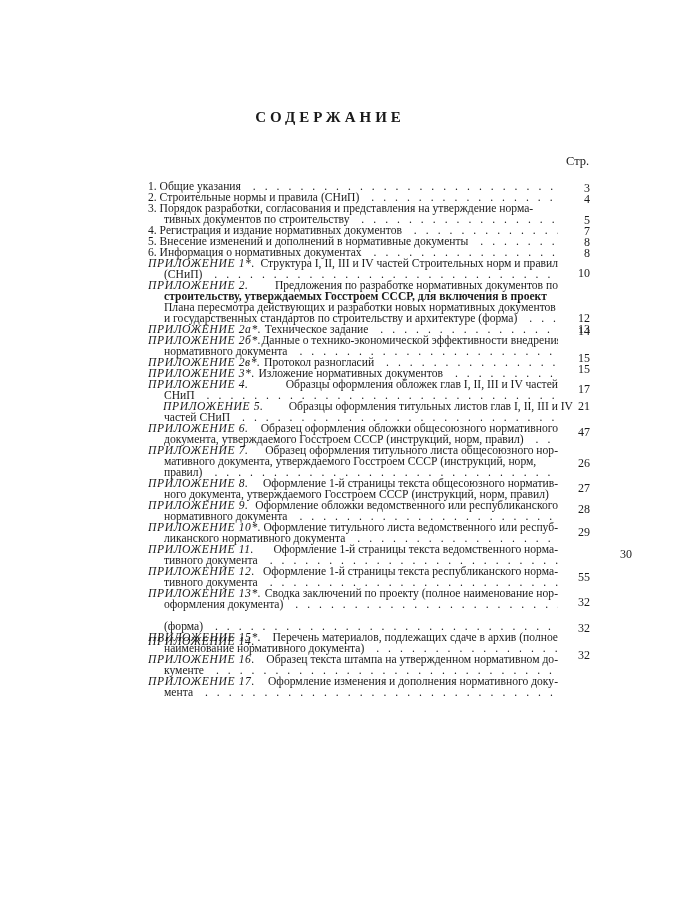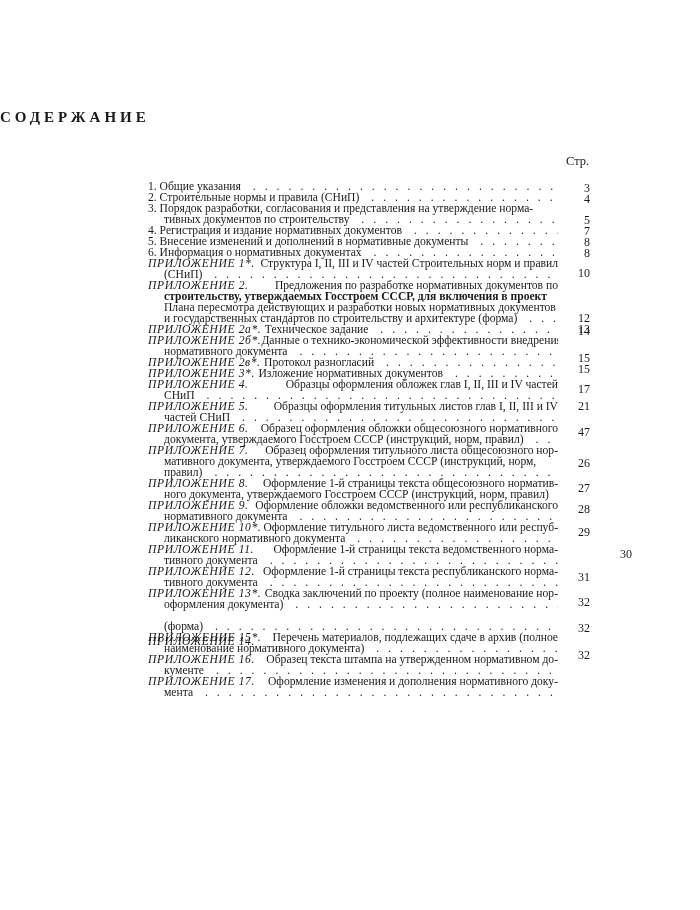--- a/index.html
+++ b/index.html
@@ -1,19 +1,19 @@
 <!DOCTYPE html>
 <html><head>
 <meta charset="utf-8">
 <style>
   html, body { margin: 0; padding: 0; background: #ffffff; }
   body { width: 700px; height: 910px; position: relative; overflow: hidden;
          font-family: "Liberation Serif", "DejaVu Serif", serif; color: #1a1a1a; }
   .page { position: absolute; left: 0; top: 0; width: 700px; height: 910px; }
-  .title { position: absolute; left: 0; width: 660px; top: 109px; text-align: left;
+  .title { position: absolute; left: 0; width: 660px; top: 109px; text-align: center;
            font-size: 15px; font-weight: bold; letter-spacing: 4px; }
   .str-label { position: absolute; left: 566px; top: 154px; font-size: 12.5px; }
   .line { position: absolute; left: 148px; width: 410px; font-size: 11.6px; line-height: 12px;
           white-space: nowrap; overflow: hidden; }
   .line.indent { left: 164px; width: 394px; }
   .pri { font-style: italic; letter-spacing: 0.6px; }
   .dots { letter-spacing: 9px; color: #222; }
   .just { display: flex; justify-content: space-between; }
   .pg { position: absolute; left: 572px; width: 18px; text-align: right; font-size: 12px; }
 </style>
@@ -95,21 +95,21 @@
       </div>
       <div>
         <div class="line just" style="top: 379px;">
           <span class="pri">ПРИЛОЖЕНИЕ 4. </span>
           <span>Образцы оформления обложек глав I, II, III и IV частей</span>
         </div>
         <div class="line indent" style="top: 390px;"><span>СНиП</span><span class="dots"> ............................................................</span></div>
         <div class="pg" style="top: 382px;">17</div>
       </div>
       <div>
-        <div class="line just" style="top: 401px;">
+        <div class="line just" style="top: 401px; margin-left: 15px;">
           <span class="pri">ПРИЛОЖЕНИЕ 5. </span>
           <span>Образцы оформления титульных листов глав I, II, III и IV</span>
         </div>
         <div class="line indent" style="top: 412px;"><span>частей СНиП</span><span class="dots"> ............................................................</span></div>
         <div class="pg" style="top: 399px;">21</div>
       </div>
       <div>
         <div class="line just" style="top: 423px;">
           <span class="pri">ПРИЛОЖЕНИЕ 6. </span>
           <span>Образец оформления обложки общесоюзного нормативного</span>
@@ -159,21 +159,21 @@
         </div>
         <div class="line indent" style="top: 555px;"><span>тивного документа</span><span class="dots"> ............................................................</span></div>
         <div class="pg" style="top: 547px; margin-left: 42px;">30</div>
       </div>
       <div>
         <div class="line just" style="top: 566px;">
           <span class="pri">ПРИЛОЖЕНИЕ 12. </span>
           <span>Оформление 1-й страницы текста республиканского норма-</span>
         </div>
         <div class="line indent" style="top: 577px;"><span>тивного документа</span><span class="dots"> ............................................................</span></div>
-        <div class="pg" style="top: 570px;">31</div>
+        <div class="pg" style="top: 570px;">55</div>
       </div>
       <div>
         <div class="line just" style="top: 588px;">
           <span class="pri">ПРИЛОЖЕНИЕ 13*. </span>
           <span>Сводка заключений по проекту (полное наименование нор-</span>
         </div>
         <div class="line indent" style="top: 599px;"><span>оформления документа)</span><span class="dots"> ............................................................</span></div>
         <div class="pg" style="top: 595px;">32</div>
       </div>
       <div>

